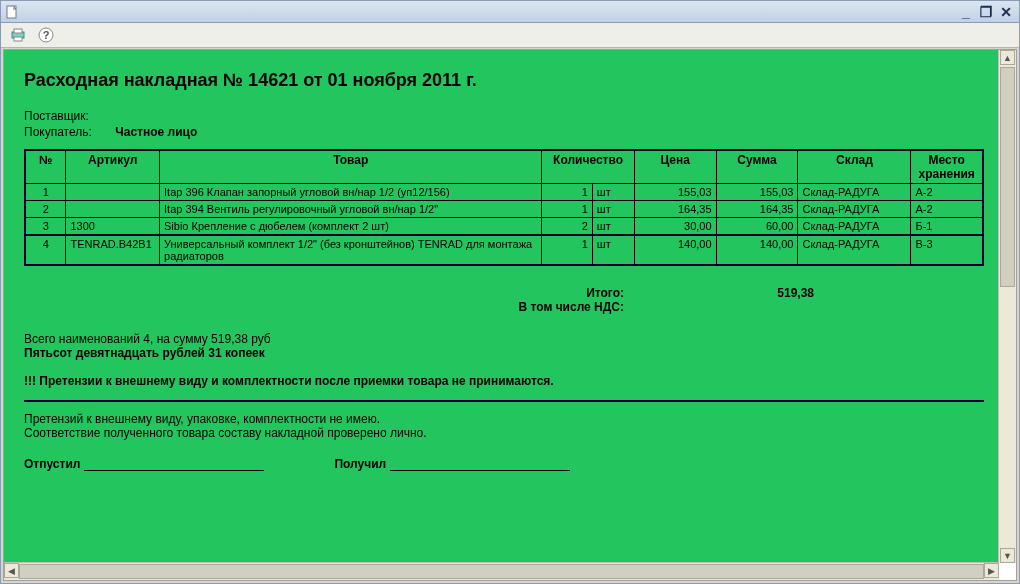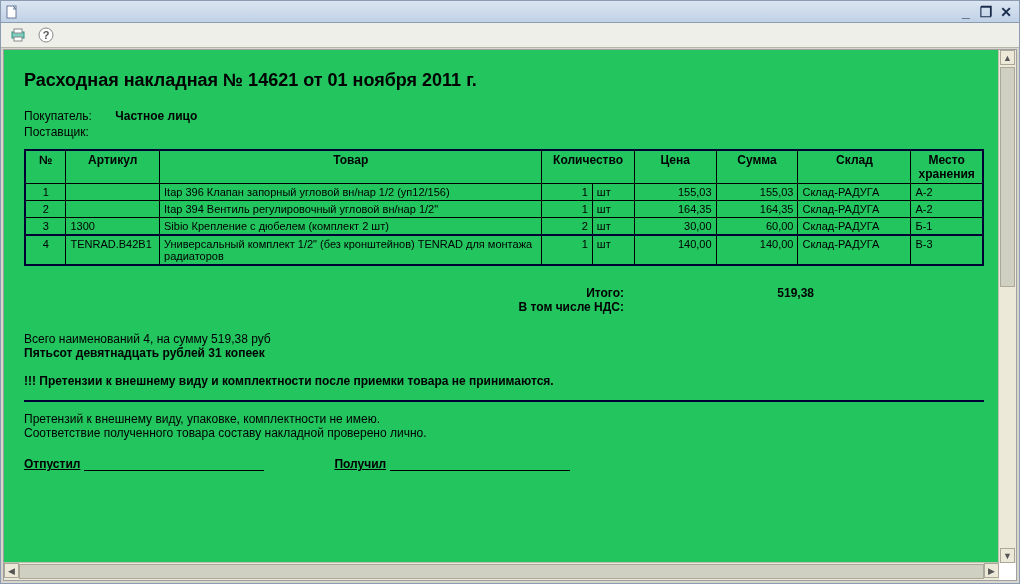--- a/index.html
+++ b/index.html
@@ -167,21 +167,21 @@
   .sigs {
     width: 960px;
     margin-top: 16px;
     display: flex;
   }
   .sig-block {
     display: flex;
     align-items: flex-end;
     gap: 4px;
   }
-  .sig-label { font-weight: bold; font-size: 12px; text-decoration: underline; }
+  .sig-label { font-weight: bold; font-size: 12px; }
   .sig-line { border-bottom: 1px solid #000; width: 180px; height: 14px; }
   .sig-spacer { width: 70px; }
 </style>
 </head>
 <body>
 
 <div class="window">
   <div class="titlebar">
     <span class="title-doc-icon">
       <svg width="14" height="14" viewBox="0 0 14 14">
@@ -210,26 +210,26 @@
         </svg>
     </div>
   </div>
 
   <div class="content-area">
     <div class="scroll-region">
       <div class="page">
         <h1>Расходная накладная № 14621 от 01 ноября 2011 г.</h1>
 
         <div class="meta-line">
+          <span class="lbl">Поставщик:</span>
+          <span class="val"></span>
+        </div>
+        <div class="meta-line">
           <span class="lbl">Покупатель:</span>
           <span class="val">Частное лицо</span>
-        </div>
-        <div class="meta-line">
-          <span class="lbl">Поставщик:</span>
-          <span class="val"></span>
         </div>
 
         <table class="tbl tbl-outer">
           <thead>
             <tr>
               <th style="width:30px">№</th>
               <th style="width:80px">Артикул</th>
               <th style="width:360px">Товар</th>
               <th style="width:80px" colspan="2">Количество</th>
               <th style="width:70px">Цена</th>

